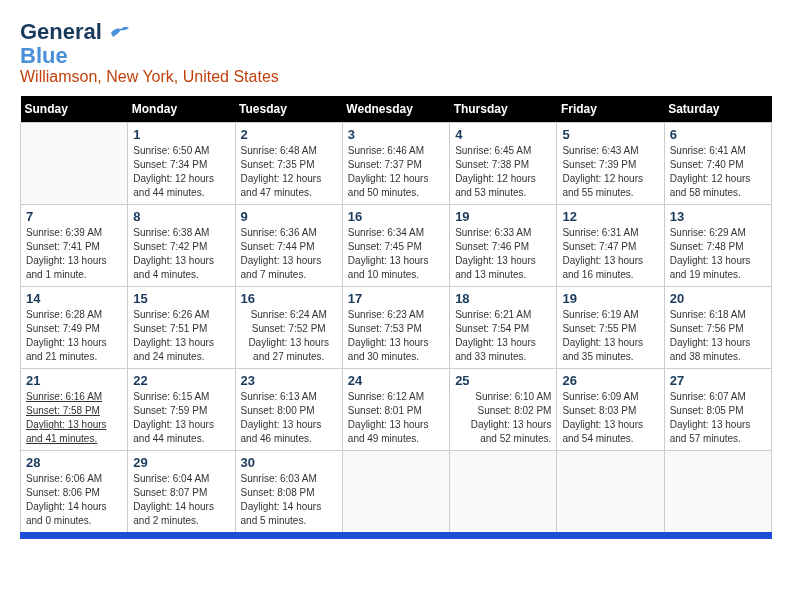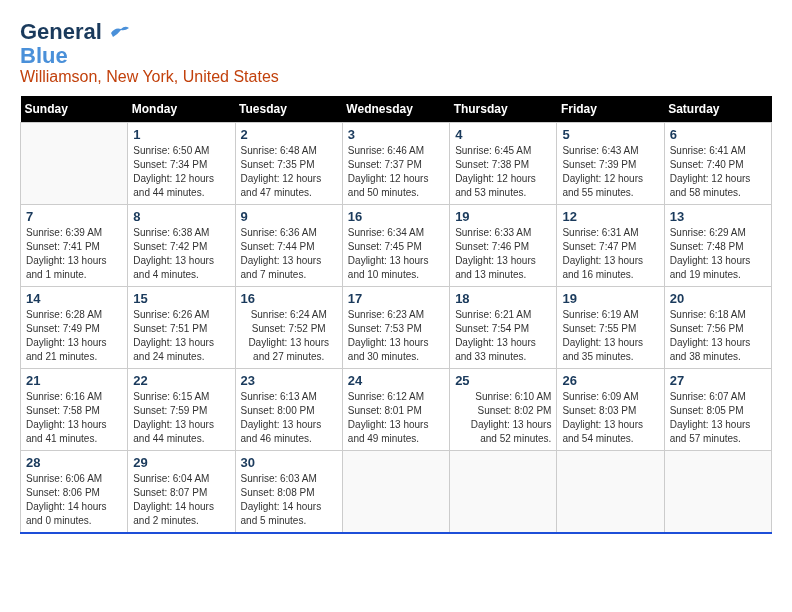--- a/index.html
+++ b/index.html
@@ -63,21 +63,21 @@
     }
     .day-info {
       font-size: 10px;
       color: #333;
       line-height: 1.4;
     }
     .empty-cell {
       background: #f9f9f9;
     }
     tr:last-child td {
-      border-bottom: 2px solid #1d4ed8;
+      border-bottom: 7px solid #1d4ed8;
     }
   </style>
 </head>
 <body>
 
 <div class="header-section">
   <div class="logo">
     <div style="display:flex;align-items:center;">
       <div style="font-size:22px;font-weight:bold;color:#1a3a5c;line-height:1.1;">
         <span style="color:#1a3a5c;">General</span>
@@ -249,21 +249,21 @@
           <span class="day-number">20</span>
           <div class="day-info" style="white-space: pre-line;">Sunrise: 6:18 AM
 Sunset: 7:56 PM
 Daylight: 13 hours
 and 38 minutes.</div>
         </td>
       </tr>
       <tr>
         <td>
           <span class="day-number">21</span>
-          <div class="day-info" style="white-space: pre-line;">Sunrise: 6:16 AM
+          <div class="day-info" style="white-space: pre-line; text-decoration: underline;">Sunrise: 6:16 AM
 Sunset: 7:58 PM
 Daylight: 13 hours
 and 41 minutes.</div>
         </td>
         <td>
           <span class="day-number">22</span>
           <div class="day-info" style="white-space: pre-line;">Sunrise: 6:15 AM
 Sunset: 7:59 PM
 Daylight: 13 hours
 and 44 minutes.</div>

